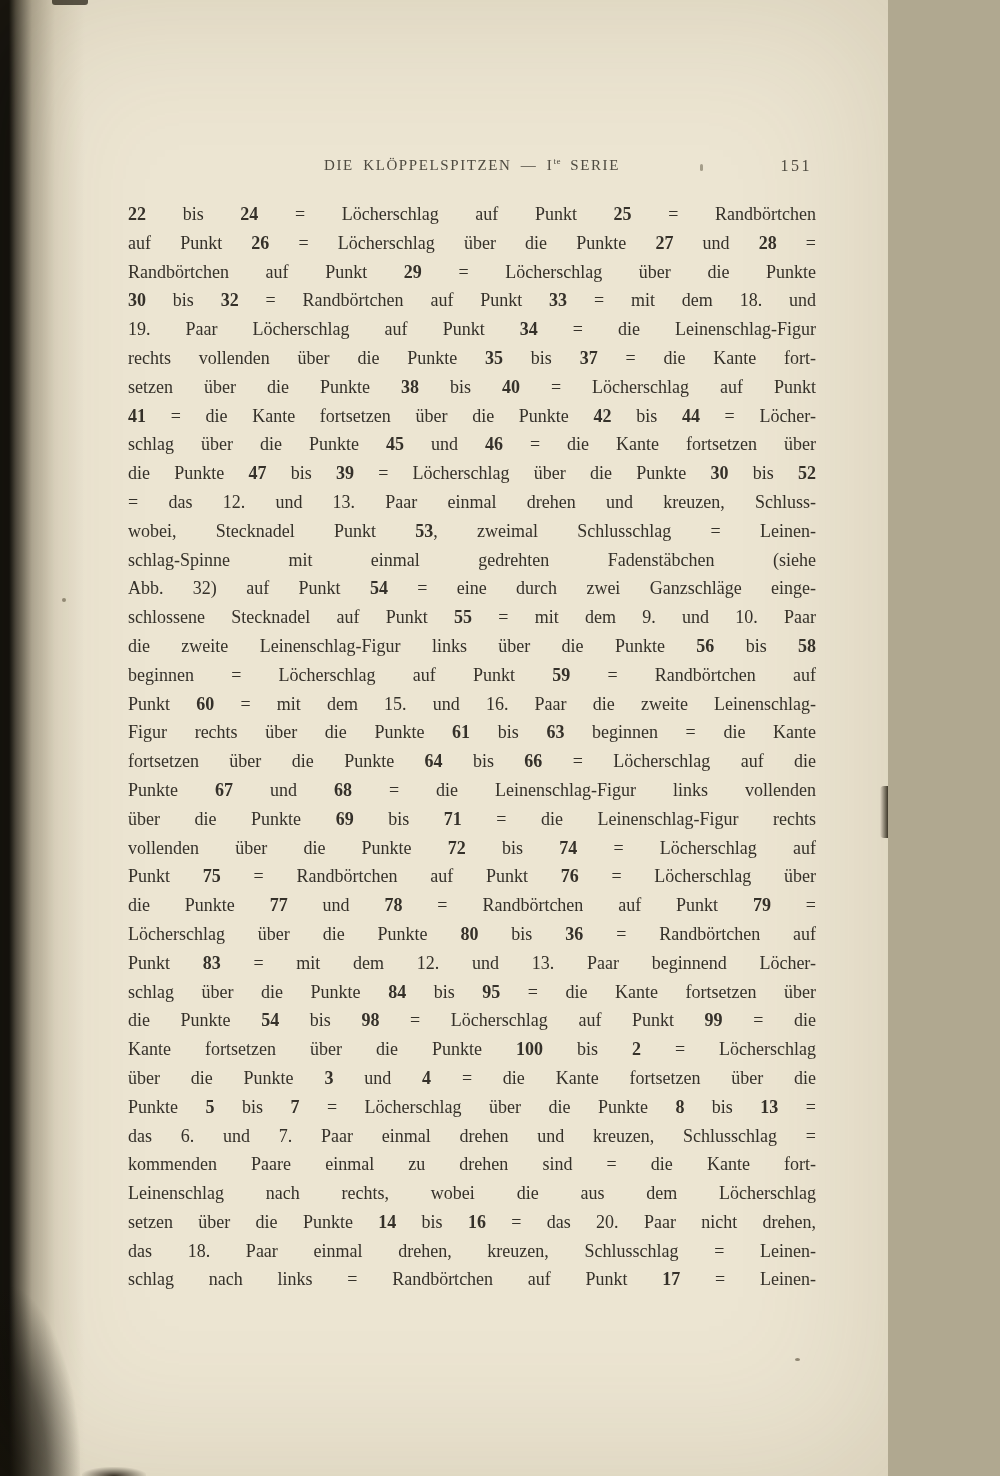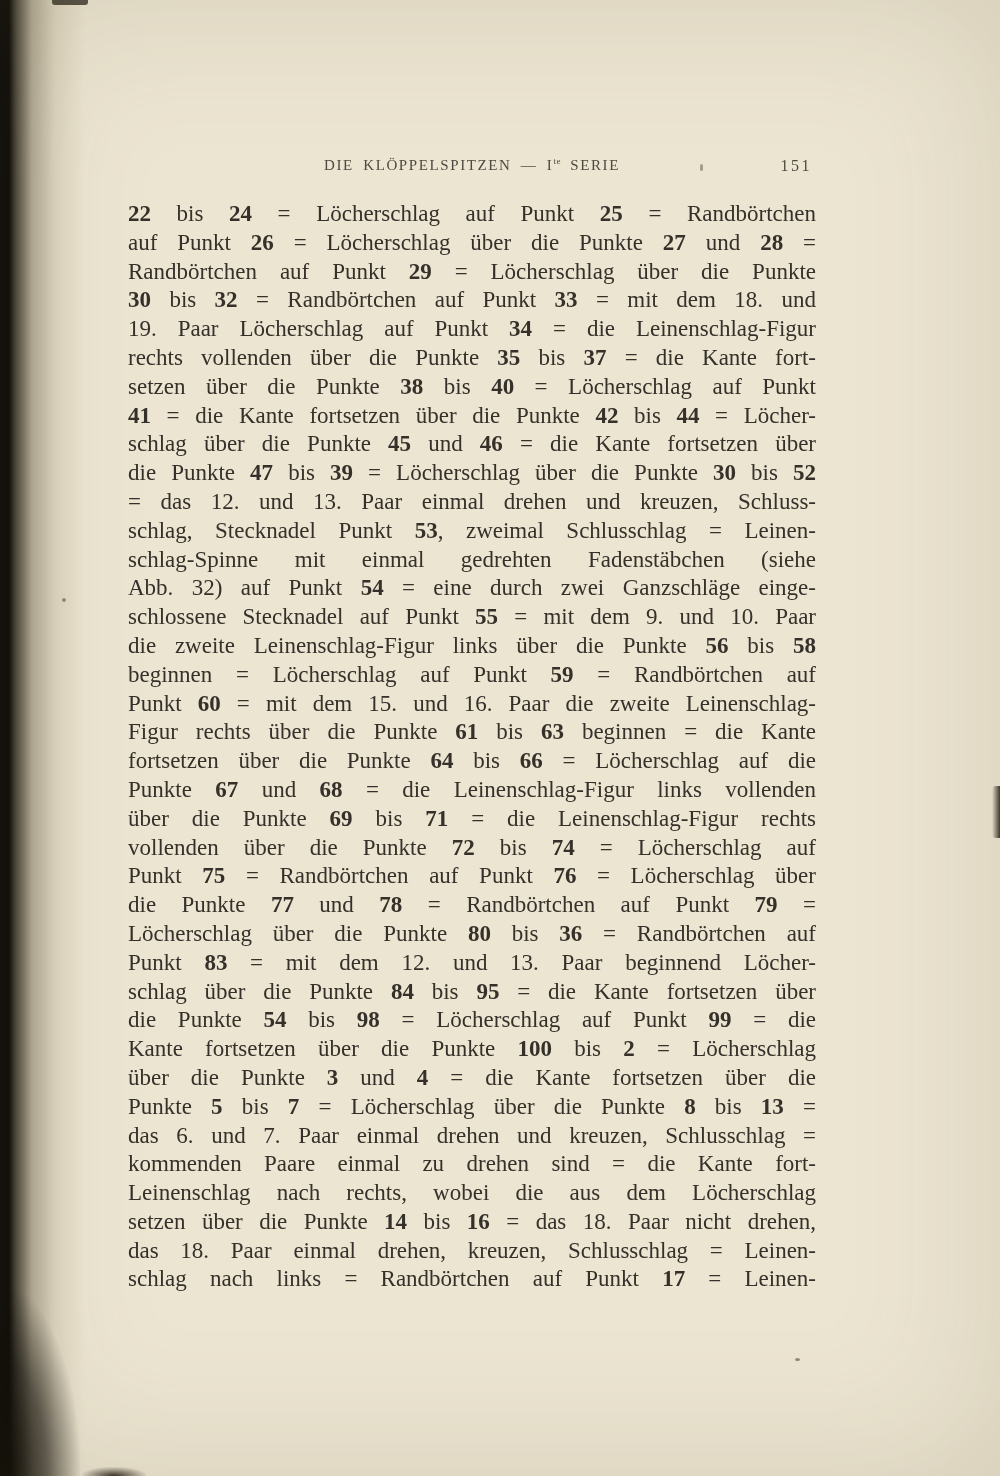--- a/index.html
+++ b/index.html
@@ -3,21 +3,21 @@
 <meta charset="utf-8">
 <style>
   * { margin: 0; padding: 0; box-sizing: border-box; }
   html, body { width: 1000px; height: 1476px; }
   body {
     font-family: "Liberation Serif", "DejaVu Serif", serif;
     background: #b0a890;
   }
   .book-page {
     position: relative;
-    width: 1000px;
+    width: 888px;
     height: 1476px;
     background: var(--paper, #ece5d2);
     overflow: hidden;
     text-decoration: underline;
   }
   .page-vignette {
     position: absolute; inset: 0;
     box-shadow: inset 0 0 150px rgba(110, 92, 55, 0.18);
     pointer-events: none;
   }
@@ -82,21 +82,21 @@
     vertical-align: super;
     letter-spacing: 0.5px;
   }
   .page-number {
     position: absolute; right: 4px; top: 1px;
     font-size: 16px;
     letter-spacing: 2.5px;
     text-align: right;
   }
   .body-text {
-    font-size: 23px;
+    font-size: 18px;
     line-height: 28.8px;
   }
   .text-line {
     text-align: justify;
     text-align-last: justify;
     white-space: normal;
   }
   .text-line .bn {
     font-weight: bold;
   }
@@ -127,21 +127,21 @@
         <div class="text-line"><span>auf Punkt </span><span class="bn">26</span><span> = Löcherschlag über die Punkte </span><span class="bn">27</span><span> und </span><span class="bn">28</span><span> =</span></div>
         <div class="text-line"><span>Randbörtchen auf Punkt </span><span class="bn">29</span><span> = Löcherschlag über die Punkte</span></div>
         <div class="text-line"><span class="bn">30</span><span> bis </span><span class="bn">32</span><span> = Randbörtchen auf Punkt </span><span class="bn">33</span><span> = mit dem 18. und</span></div>
         <div class="text-line"><span>19. Paar Löcherschlag auf Punkt </span><span class="bn">34</span><span> = die Leinenschlag-Figur</span></div>
         <div class="text-line"><span>rechts vollenden über die Punkte </span><span class="bn">35</span><span> bis </span><span class="bn">37</span><span> = die Kante fort-</span></div>
         <div class="text-line"><span>setzen über die Punkte </span><span class="bn">38</span><span> bis </span><span class="bn">40</span><span> = Löcherschlag auf Punkt</span></div>
         <div class="text-line"><span class="bn">41</span><span> = die Kante fortsetzen über die Punkte </span><span class="bn">42</span><span> bis </span><span class="bn">44</span><span> = Löcher-</span></div>
         <div class="text-line"><span>schlag über die Punkte </span><span class="bn">45</span><span> und </span><span class="bn">46</span><span> = die Kante fortsetzen über</span></div>
         <div class="text-line"><span>die Punkte </span><span class="bn">47</span><span> bis </span><span class="bn">39</span><span> = Löcherschlag über die Punkte </span><span class="bn">30</span><span> bis </span><span class="bn">52</span></div>
         <div class="text-line"><span>= das 12. und 13. Paar einmal drehen und kreuzen, Schluss-</span></div>
-        <div class="text-line"><span>schlag, Stecknadel Punkt </span><span class="bn">53</span><span>, zweimal Schlusschlag = Leinen-</span></div>
+        <div class="text-line"><span>wobei, Stecknadel Punkt </span><span class="bn">53</span><span>, zweimal Schlusschlag = Leinen-</span></div>
         <div class="text-line"><span>schlag-Spinne mit einmal gedrehten Fadenstäbchen (siehe</span></div>
         <div class="text-line"><span>Abb. 32) auf Punkt </span><span class="bn">54</span><span> = eine durch zwei Ganzschläge einge-</span></div>
         <div class="text-line"><span>schlossene Stecknadel auf Punkt </span><span class="bn">55</span><span> = mit dem 9. und 10. Paar</span></div>
         <div class="text-line"><span>die zweite Leinenschlag-Figur links über die Punkte </span><span class="bn">56</span><span> bis </span><span class="bn">58</span></div>
         <div class="text-line"><span>beginnen = Löcherschlag auf Punkt </span><span class="bn">59</span><span> = Randbörtchen auf</span></div>
         <div class="text-line"><span>Punkt </span><span class="bn">60</span><span> = mit dem 15. und 16. Paar die zweite Leinenschlag-</span></div>
         <div class="text-line"><span>Figur rechts über die Punkte </span><span class="bn">61</span><span> bis </span><span class="bn">63</span><span> beginnen = die Kante</span></div>
         <div class="text-line"><span>fortsetzen über die Punkte </span><span class="bn">64</span><span> bis </span><span class="bn">66</span><span> = Löcherschlag auf die</span></div>
         <div class="text-line"><span>Punkte </span><span class="bn">67</span><span> und </span><span class="bn">68</span><span> = die Leinenschlag-Figur links vollenden</span></div>
         <div class="text-line"><span>über die Punkte </span><span class="bn">69</span><span> bis </span><span class="bn">71</span><span> = die Leinenschlag-Figur rechts</span></div>
@@ -151,21 +151,21 @@
         <div class="text-line"><span>Löcherschlag über die Punkte </span><span class="bn">80</span><span> bis </span><span class="bn">36</span><span> = Randbörtchen auf</span></div>
         <div class="text-line"><span>Punkt </span><span class="bn">83</span><span> = mit dem 12. und 13. Paar beginnend Löcher-</span></div>
         <div class="text-line"><span>schlag über die Punkte </span><span class="bn">84</span><span> bis </span><span class="bn">95</span><span> = die Kante fortsetzen über</span></div>
         <div class="text-line"><span>die Punkte </span><span class="bn">54</span><span> bis </span><span class="bn">98</span><span> = Löcherschlag auf Punkt </span><span class="bn">99</span><span> = die</span></div>
         <div class="text-line"><span>Kante fortsetzen über die Punkte </span><span class="bn">100</span><span> bis </span><span class="bn">2</span><span> = Löcherschlag</span></div>
         <div class="text-line"><span>über die Punkte </span><span class="bn">3</span><span> und </span><span class="bn">4</span><span> = die Kante fortsetzen über die</span></div>
         <div class="text-line"><span>Punkte </span><span class="bn">5</span><span> bis </span><span class="bn">7</span><span> = Löcherschlag über die Punkte </span><span class="bn">8</span><span> bis </span><span class="bn">13</span><span> =</span></div>
         <div class="text-line"><span>das 6. und 7. Paar einmal drehen und kreuzen, Schlusschlag =</span></div>
         <div class="text-line"><span>kommenden Paare einmal zu drehen sind = die Kante fort-</span></div>
         <div class="text-line"><span>Leinenschlag nach rechts, wobei die aus dem Löcherschlag</span></div>
-        <div class="text-line"><span>setzen über die Punkte </span><span class="bn">14</span><span> bis </span><span class="bn">16</span><span> = das 18. Paar nicht drehen,</span></div>
+        <div class="text-line"><span>setzen über die Punkte </span><span class="bn">14</span><span> bis </span><span class="bn">16</span><span> = das 20. Paar nicht drehen,</span></div>
         <div class="text-line"><span>das 18. Paar einmal drehen, kreuzen, Schlusschlag = Leinen-</span></div>
         <div class="text-line"><span>schlag nach links = Randbörtchen auf Punkt </span><span class="bn">17</span><span> = Leinen-</span></div>
       </div>
 
   </div>
 
   <div class="page-vignette"></div>
 </div>
 
 </body></html>

